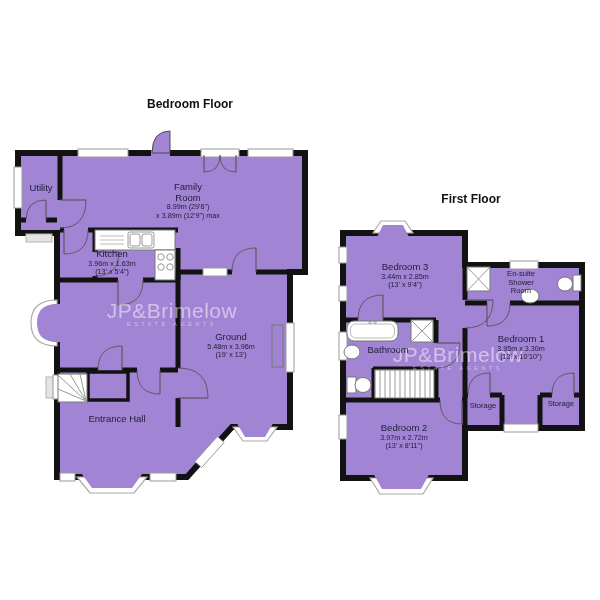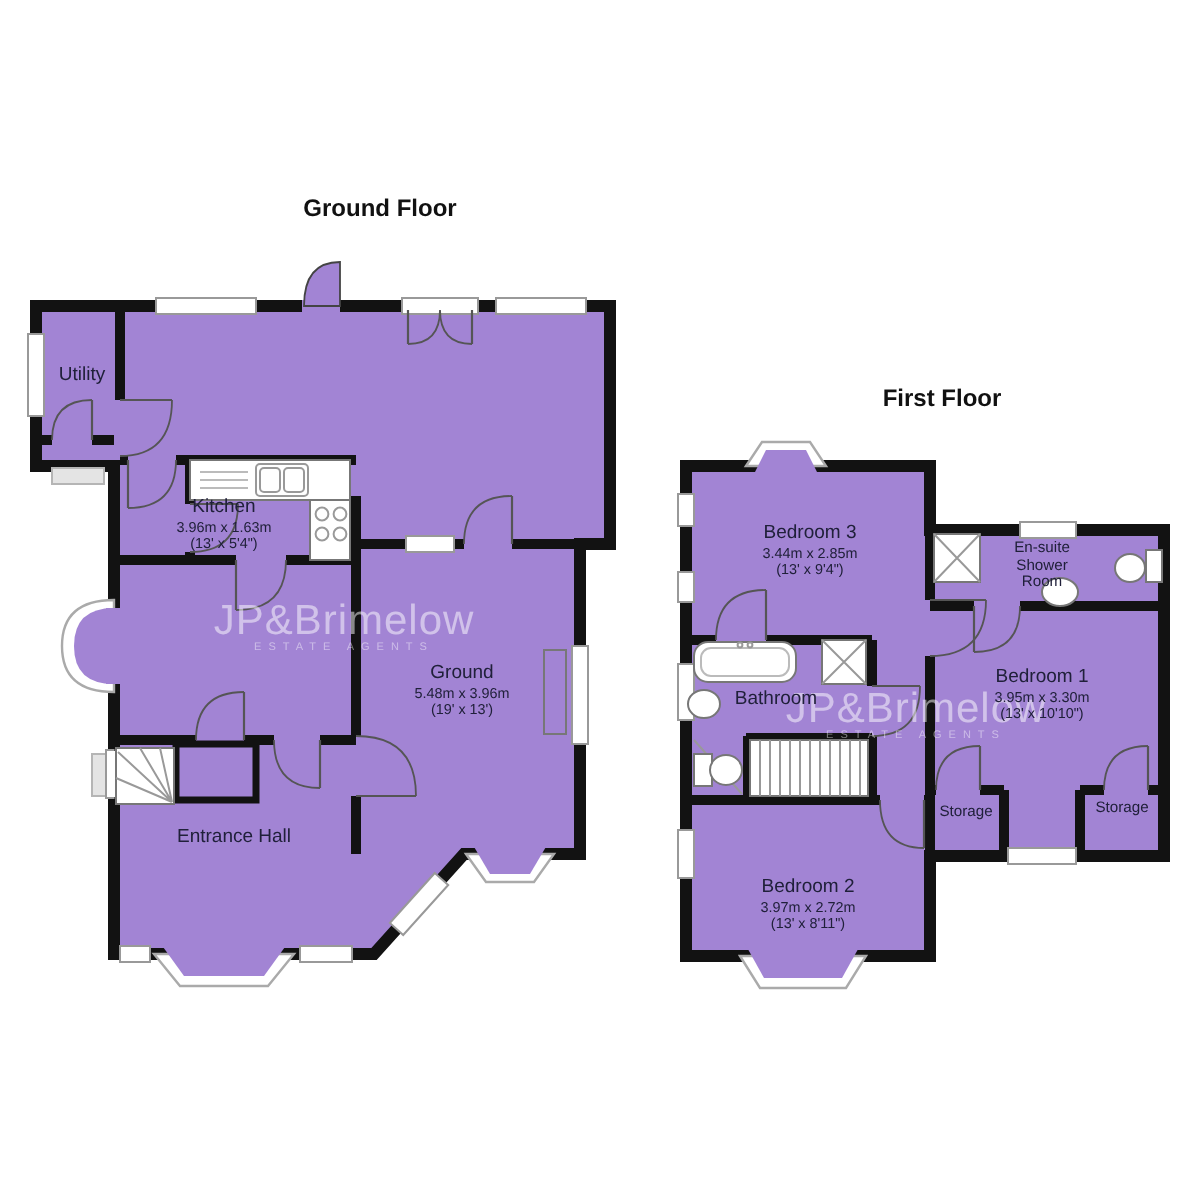--- a/index.html
+++ b/index.html
@@ -208,34 +208,39 @@
       <path class="fxl" d="M467,267 L490,291 M490,267 L467,291"></path>
     </g>
     <ellipse class="fx" cx="530" cy="296" rx="9" ry="7"></ellipse>
     <g>
       <rect class="fx" x="573" y="275" width="8" height="16"></rect>
       <ellipse class="fx" cx="565" cy="284" rx="7.5" ry="7"></ellipse>
     </g>
   </g>
 </svg>
 
-<div class="floor-title" style="left:190px;top:97px">Ground Floor</div>
+<div class="floor-title" style="left:190px;top:97px">Bedroom Floor</div>
 <div class="floor-title" style="left:471px;top:192px">First Floor</div>
 
 <div class="watermark" style="left:172px;top:299px">
   <div class="wm-name">JP&amp;Brimelow</div>
   <div class="wm-tag">ESTATE AGENTS</div>
 </div>
 <div class="watermark" style="left:458px;top:343px">
   <div class="wm-name">JP&amp;Brimelow</div>
   <div class="wm-tag">ESTATE AGENTS</div>
 </div>
 
 <div class="room-label" style="left:41px;top:183px">
   <div class="rname">Utility</div>
+</div>
+<div class="room-label" style="left:188px;top:182px">
+  <div class="rname" style="width:50px">Family Room</div>
+  <div class="rdim">8.99m (29'6")</div>
+  <div class="rdim">x 3.89m (12'9") max</div>
 </div>
 <div class="room-label" style="left:112px;top:249px">
   <div class="rname">Kitchen</div>
   <div class="rdim">3.96m x 1.63m</div>
   <div class="rdim">(13' x 5'4")</div>
 </div>
 <div class="room-label" style="left:231px;top:332px">
   <div class="rname">Ground</div>
   <div class="rdim">5.48m x 3.96m</div>
   <div class="rdim">(19' x 13')</div>
@@ -259,19 +264,19 @@
   <div class="rname">Bedroom 1</div>
   <div class="rdim">3.95m x 3.30m</div>
   <div class="rdim">(13' x 10'10")</div>
 </div>
 <div class="room-label sm" style="left:483px;top:402px">
   <div class="rname">Storage</div>
 </div>
 <div class="room-label sm" style="left:561px;top:400px">
   <div class="rname">Storage</div>
 </div>
-<div class="room-label" style="left:404px;top:439px">
+<div class="room-label" style="left:404px;top:423px">
   <div class="rname">Bedroom 2</div>
   <div class="rdim">3.97m x 2.72m</div>
   <div class="rdim">(13' x 8'11")</div>
 </div>
 
 </div>
 
 </body></html>

